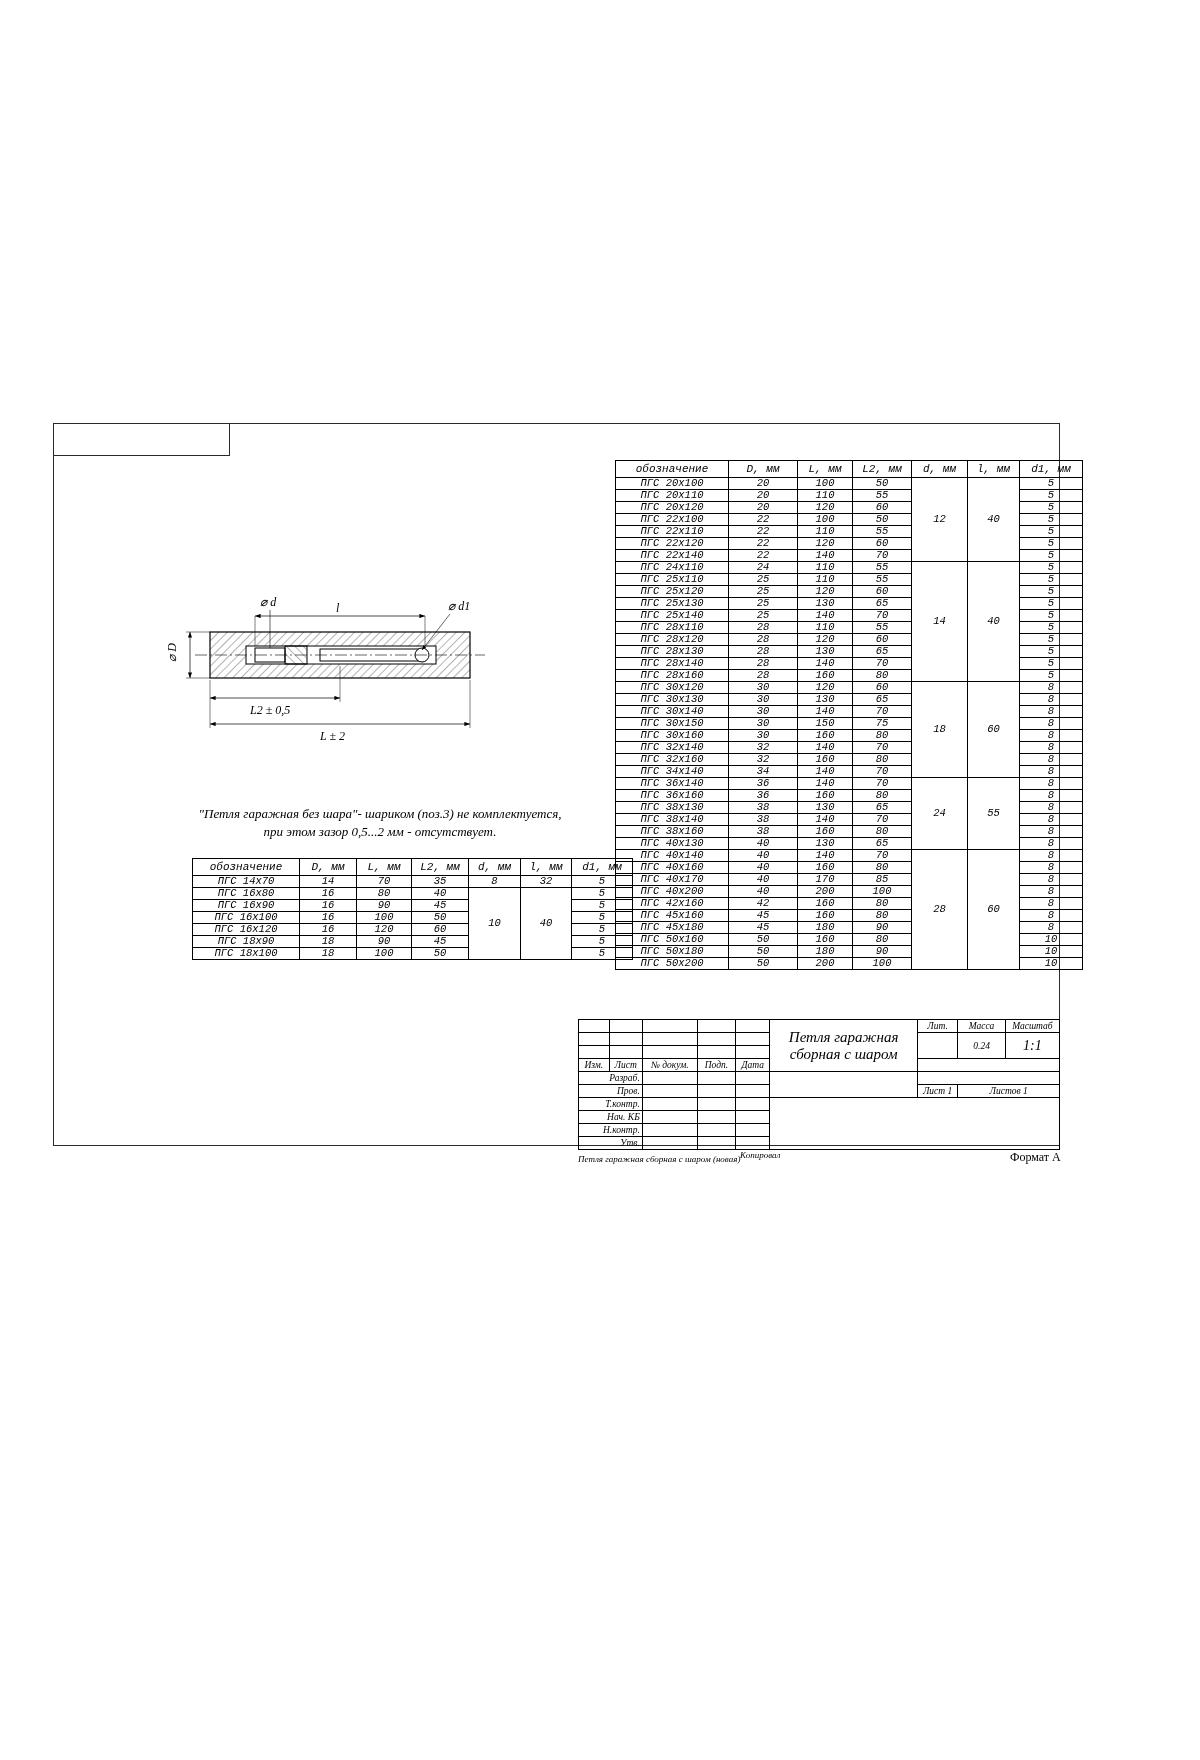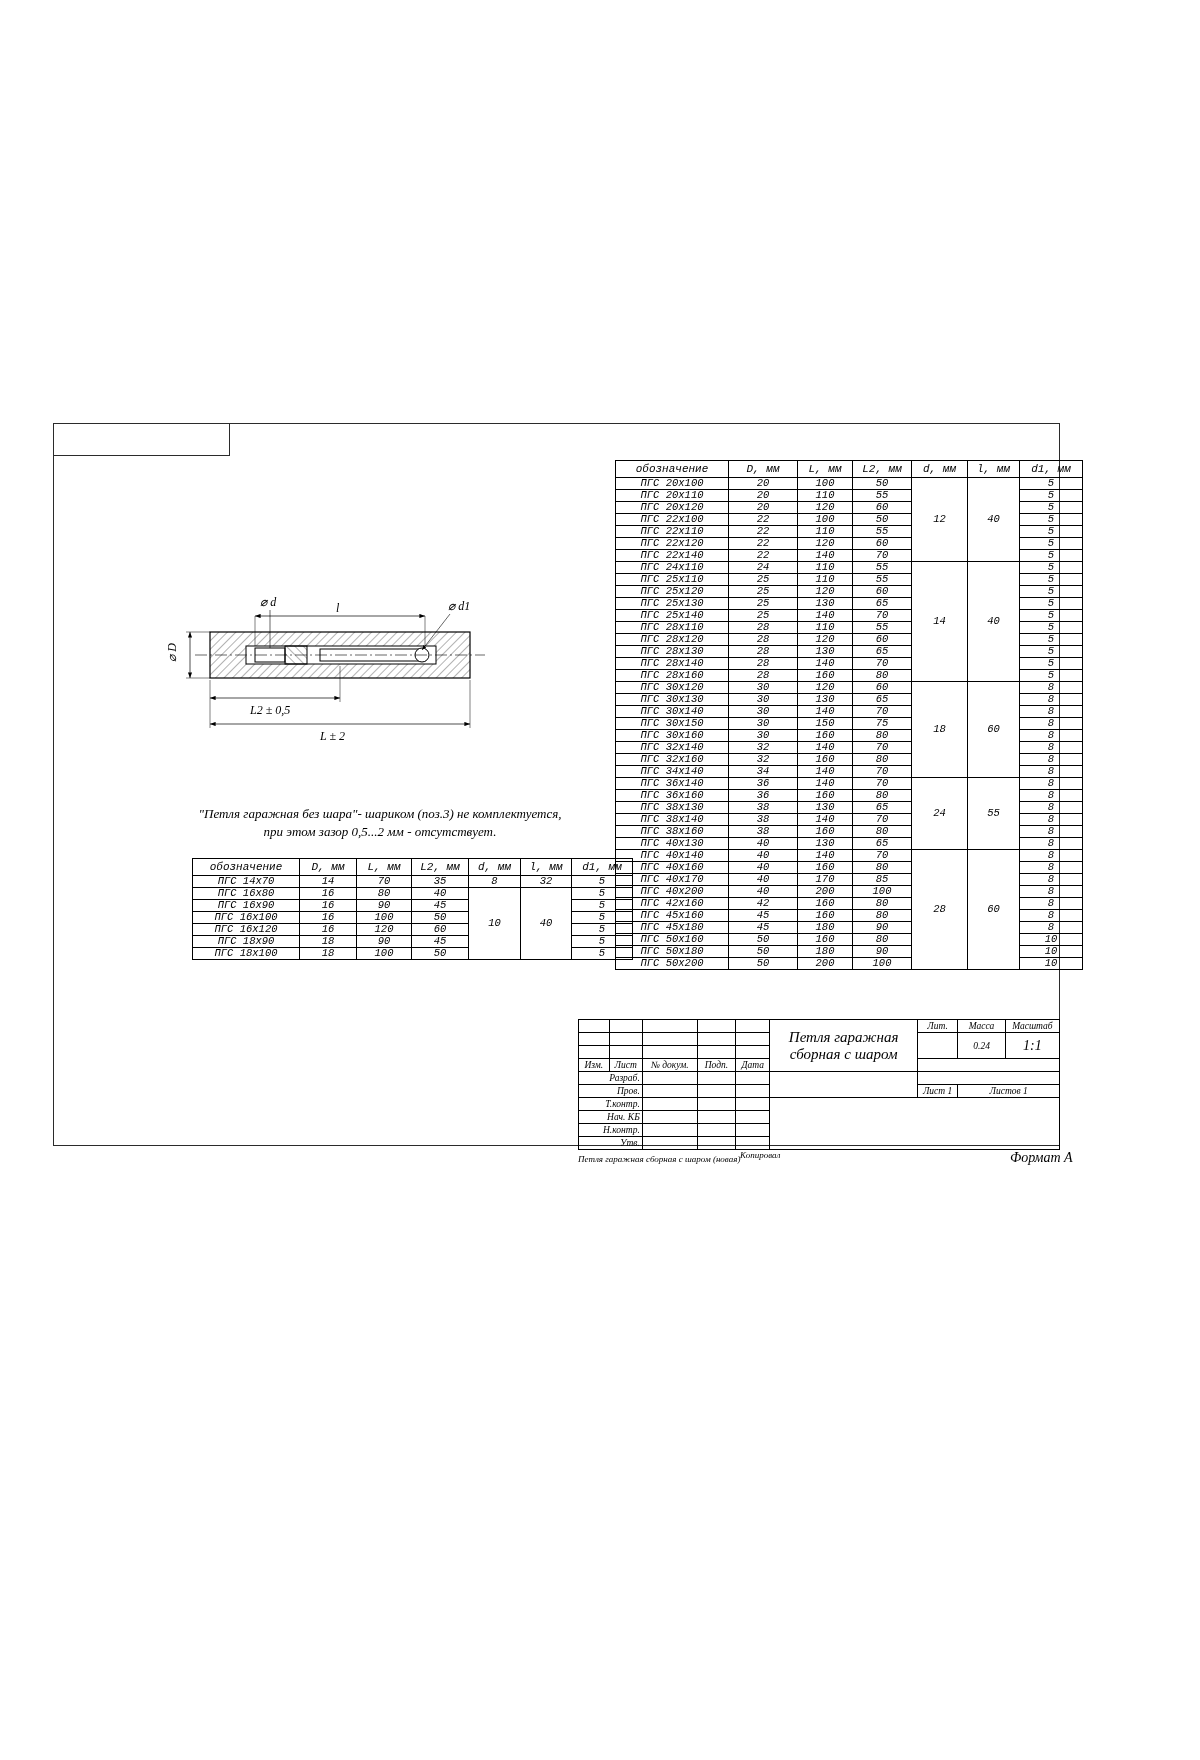--- a/index.html
+++ b/index.html
@@ -96,21 +96,21 @@
   #footer-left{
     position:absolute;left:578px;top:1154px;
     font-family:"Liberation Serif", serif;font-style:italic;font-size:9px;color:#000;
   }
   #footer-copy{
     position:absolute;left:740px;top:1150px;
     font-family:"Liberation Serif", serif;font-style:italic;font-size:9px;color:#000;
   }
   #footer-right{
     position:absolute;left:1010px;top:1150px;
-    font-family:"Liberation Serif", serif;font-style:italic;font-size:14px;color:#000;
+    font-family:"Liberation Serif", serif;font-size:12px;color:#000;
   }
   .dim-txt{font-family:"Liberation Serif",serif;font-style:italic;font-size:12px;}
 </style>
 </head>
 <body>
 
 <div id="page">
 
   <div id="frame"></div>
   <div id="stamp-box"></div>

